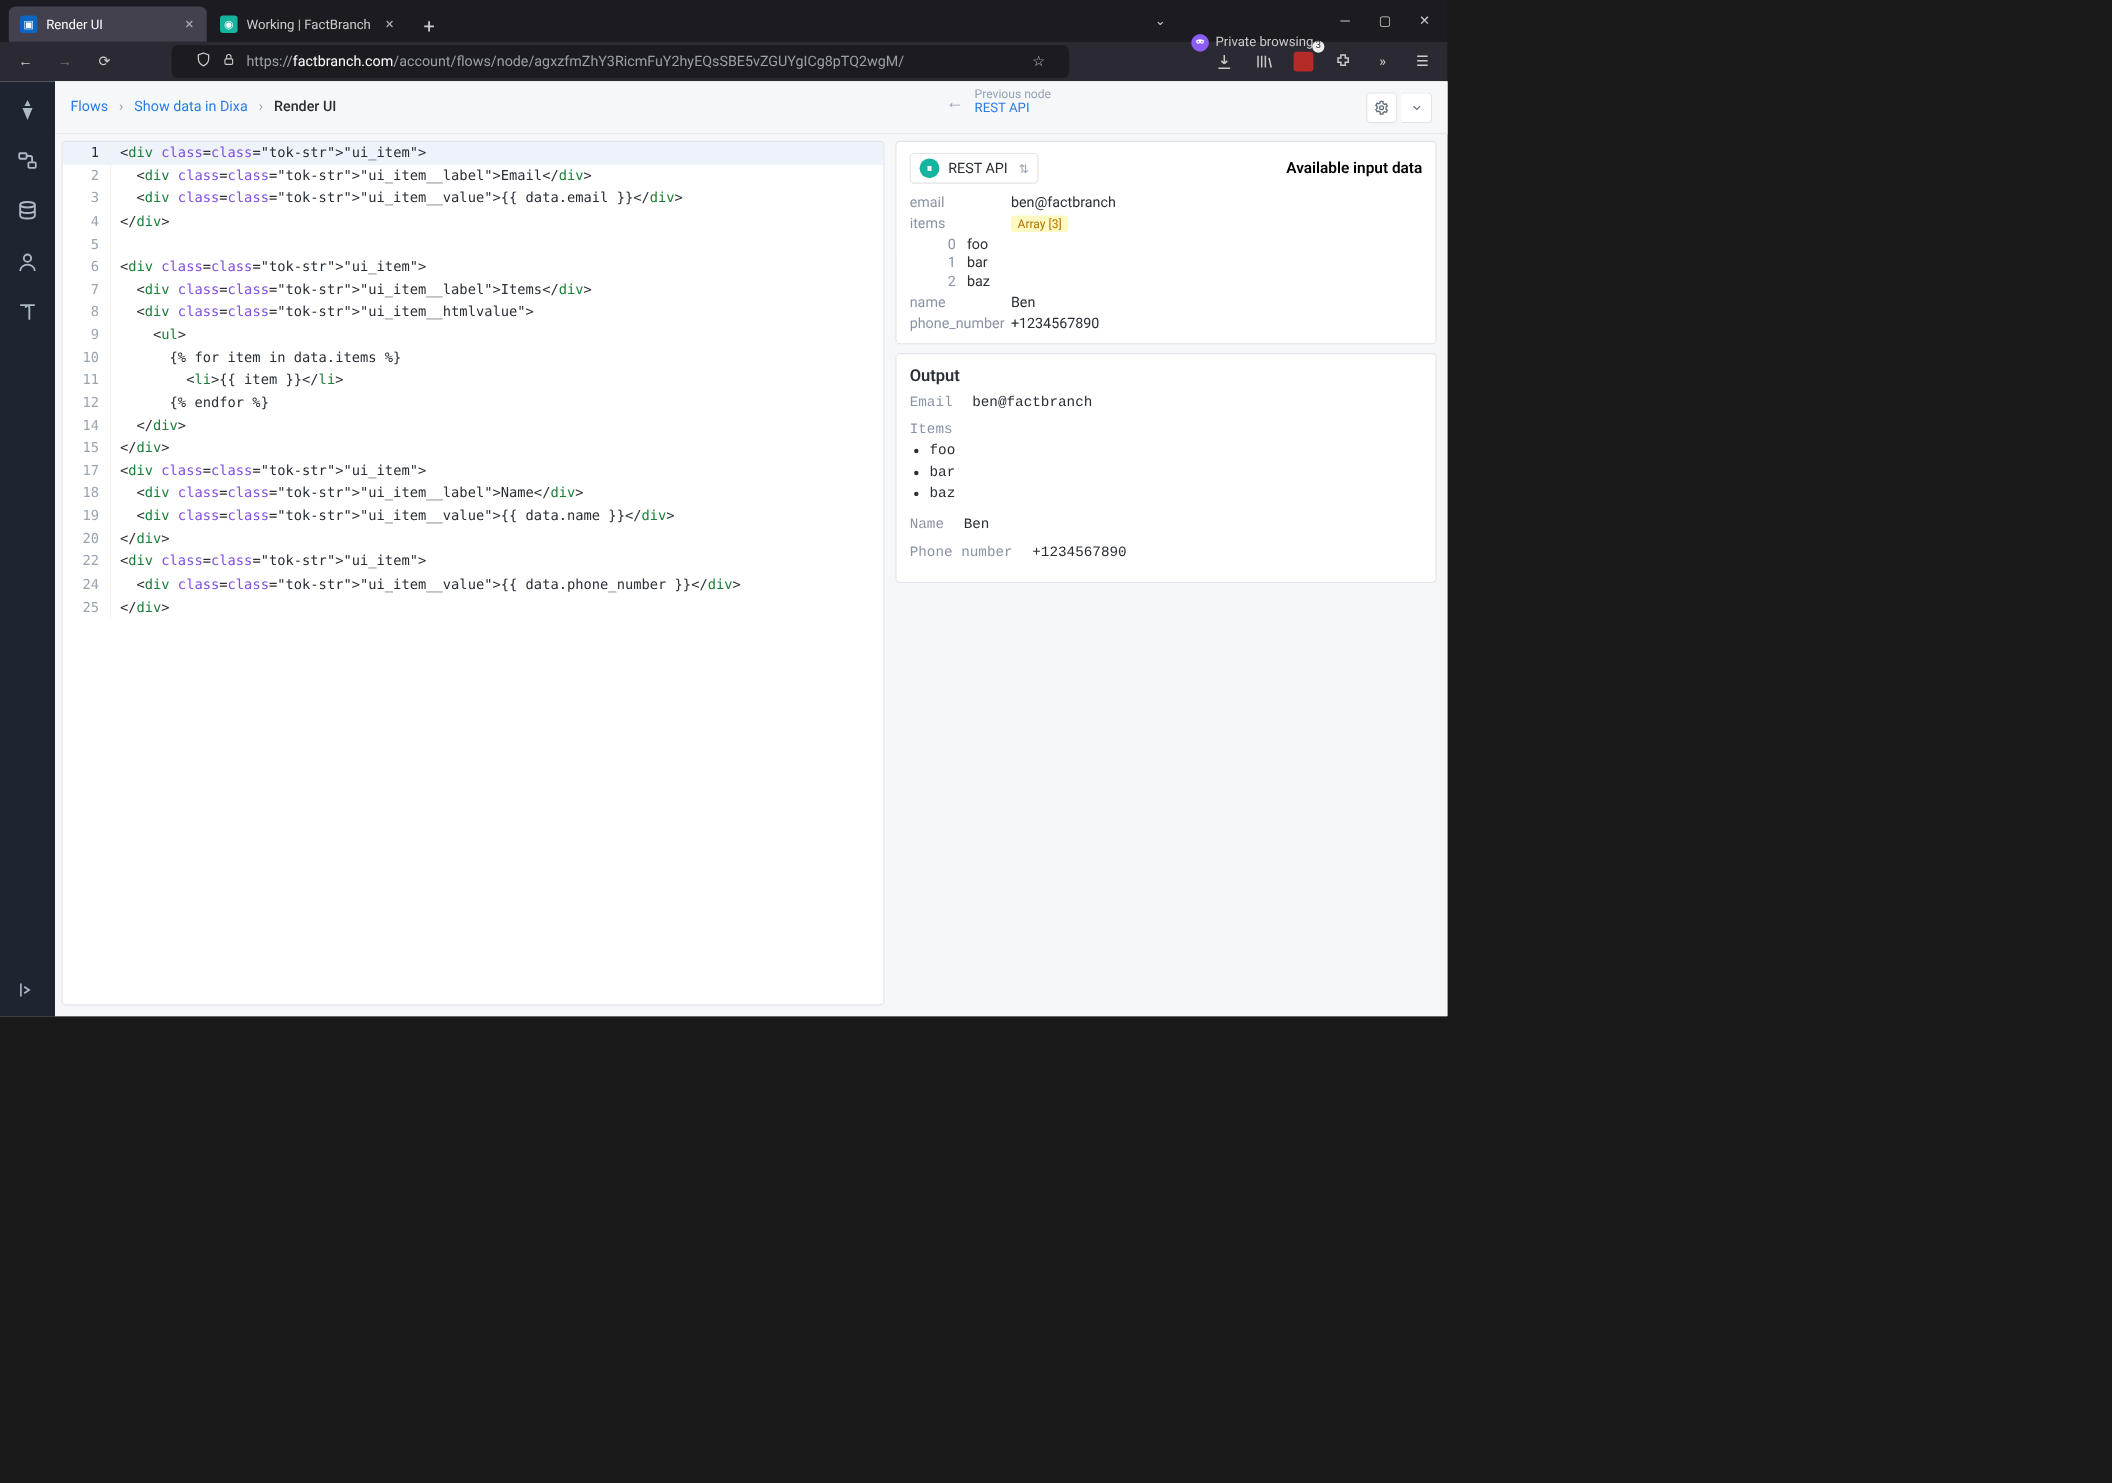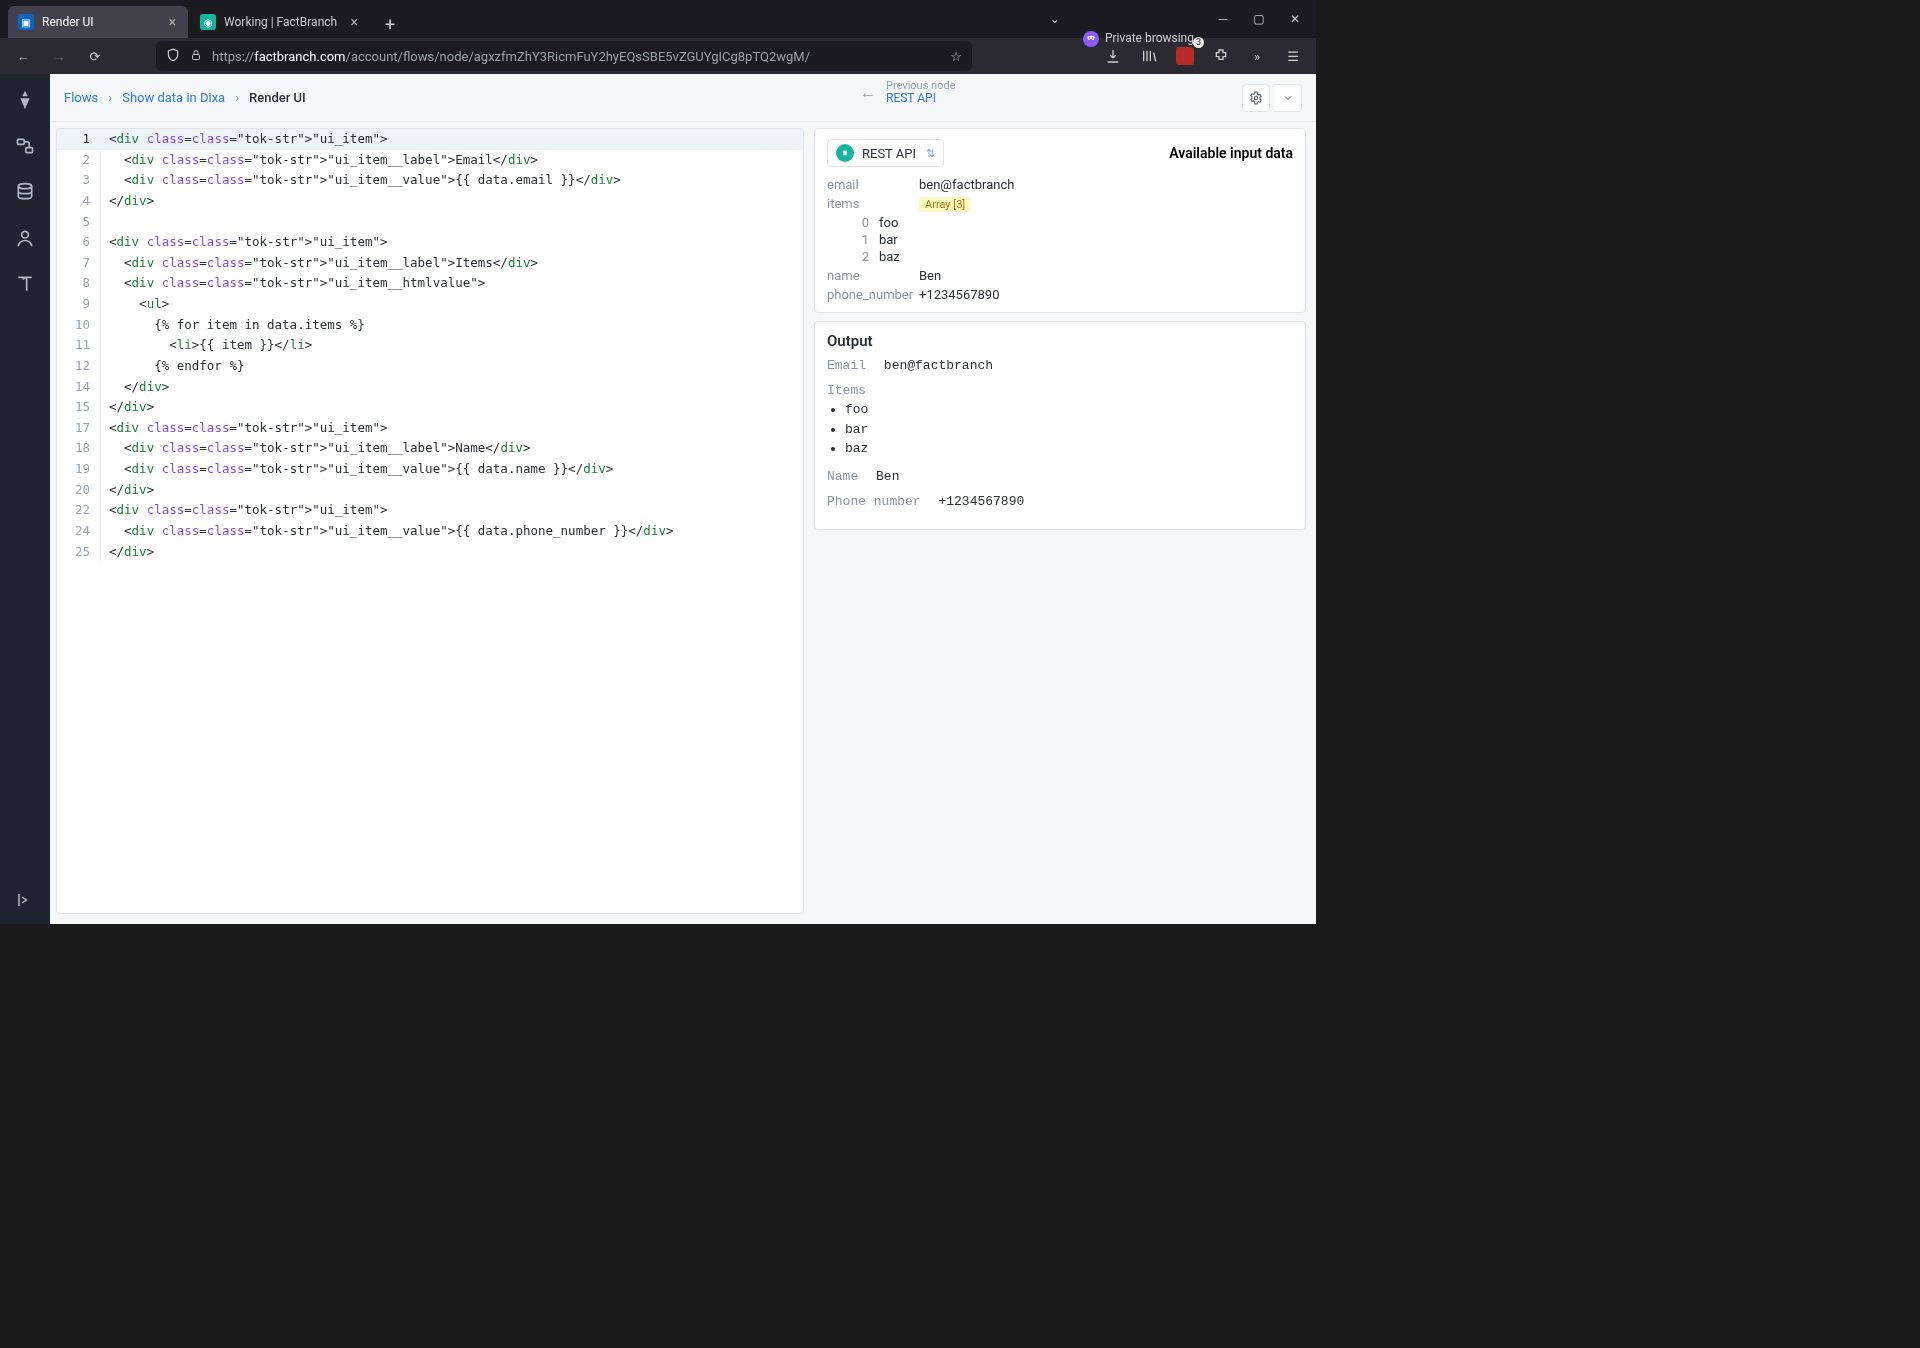--- a/index.html
+++ b/index.html
@@ -48,21 +48,21 @@
 
   .browser-toolbar {
     height: 36px;
     background: #2b2a33;
     display:flex; align-items:center; gap:6px; padding: 0 8px;
   }
   .nav-btn { width:30px;height:30px;display:flex;align-items:center;justify-content:center;color:#ccc;border-radius:4px; }
   .nav-btn.disabled { opacity:0.4; }
   .urlbar {
     flex:1; height:30px; background:#1c1b22; border-radius:6px;
-    display:flex; align-items:center; gap:10px; padding:0 10px; color:#ccc; font-size:13px;
+    display:flex; align-items:center; gap:10px; padding:0 22px; color:#ccc; font-size:13px;
     margin: 0 120px 0 40px;
   }
   .urlbar .url-text { color:#ccc; }
   .urlbar .url-text .host { color:#fff; }
   .tool-btn { width:30px;height:30px;display:flex;align-items:center;justify-content:center;color:#ccc;border-radius:4px; }
   .tool-badge { position:relative; }
   .ublock { width:18px;height:18px;border-radius:3px;background:#b52b27;position:relative; }
   .ublock-count { position:absolute;top:-4px;right:-4px;background:#eee;color:#333;border-radius:6px;font-size:9px;padding:0 3px;line-height:11px;}
 
   

